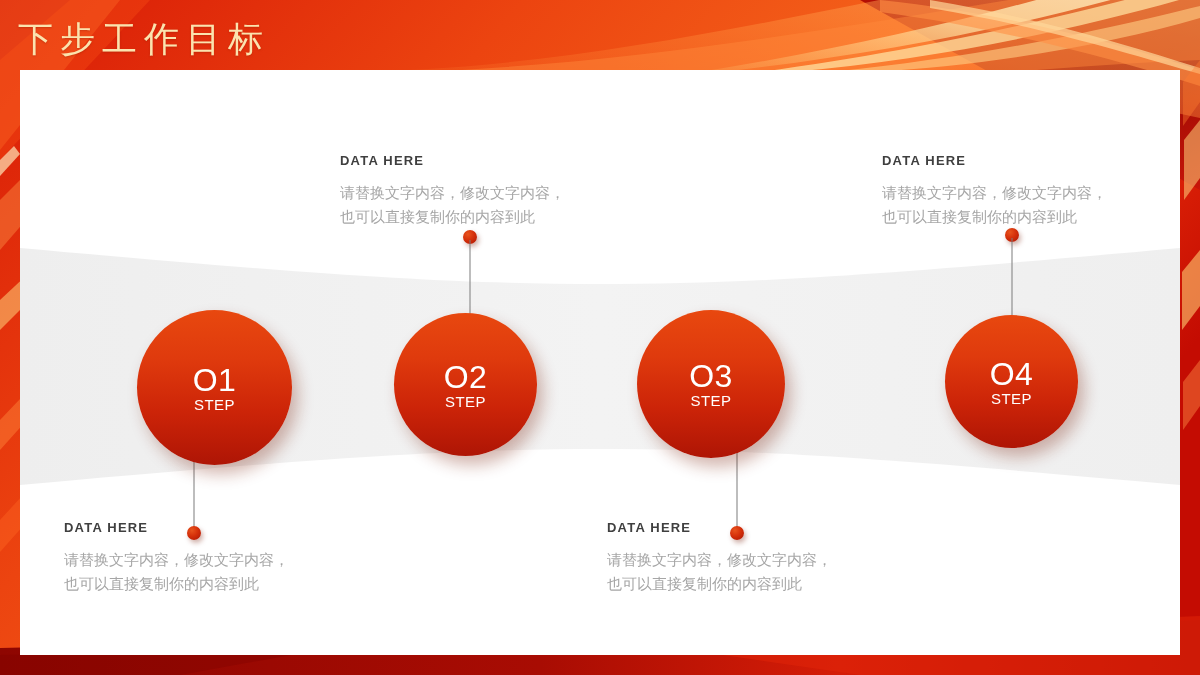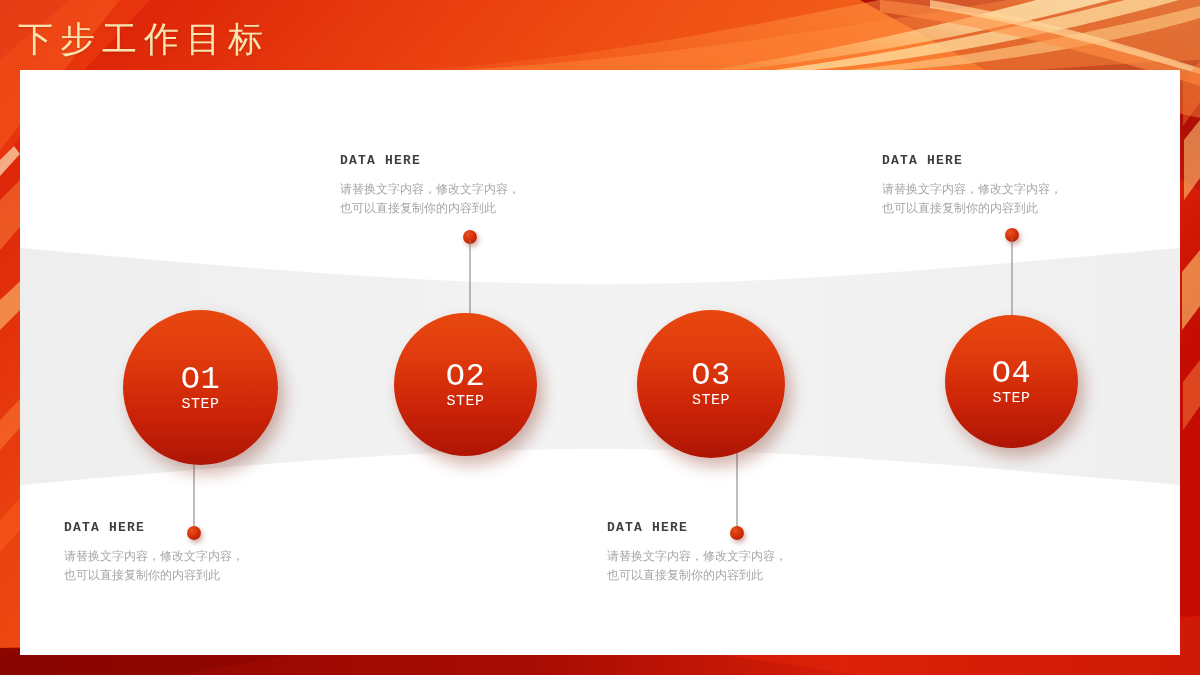--- a/index.html
+++ b/index.html
@@ -7,21 +7,20 @@
     width:1200px; height:675px;
     font-family:"Liberation Sans","DejaVu Sans",sans-serif;
     overflow:hidden;
   }
 
   .slide {
     position:relative;
     width:1200px; height:675px;
     background:#0369a1;
     overflow:hidden;
-    font-family:Liberation Mono, monospace;
   }
 
   
   .bg-art { position:absolute; inset:0; }
   .bg-art svg { display:block; width:1200px; height:675px; }
 
   
   .card {
     position:absolute;
     left:20px; top:70px;
@@ -99,21 +98,21 @@
     z-index:8;
   }
   .txt .head {
     font-size:13px;
     font-weight:700;
     color:#3f3f3f;
     letter-spacing:1.2px;
     margin-bottom:13px;
   }
   .txt .body {
-    font-size:12px;
+    font-size:15px;
     color:#a6a6a6;
     line-height:1.62;
     white-space:nowrap;
   }
 </style>
 </head>
 <body>
 
 <div class="slide">
 
@@ -213,21 +212,21 @@
     <div class="conn" style="left:697px; top:348px; width:40px; height:130px;">
       <div class="line" style="top:0; height:110px;"></div>
       <div class="dot" style="top:108px;"></div>
     </div>
 
     <div class="conn" style="left:972px; top:158px; width:40px; height:130px;">
       <div class="dot" style="top:0;"></div>
       <div class="line" style="top:10px; height:118px;"></div>
     </div>
 
-    <div class="step" style="left:103px; top:240px; width:155px; height:155px;">
+    <div class="step" style="left:117px; top:240px; width:155px; height:155px;">
       <span class="num">O1</span>
       <span class="word">STEP</span>
     </div>
 
     <div class="step" style="left:374px; top:243px; width:143px; height:143px;">
       <span class="num">O2</span>
       <span class="word">STEP</span>
     </div>
 
     <div class="step" style="left:617px; top:240px; width:148px; height:148px;">

